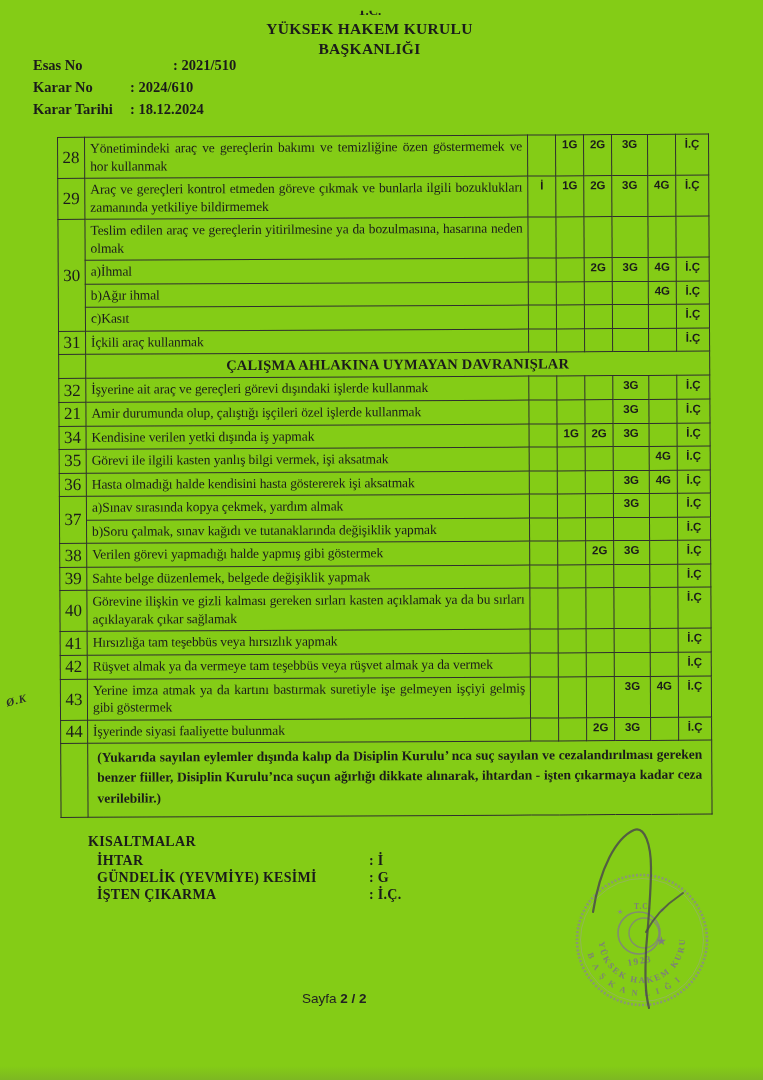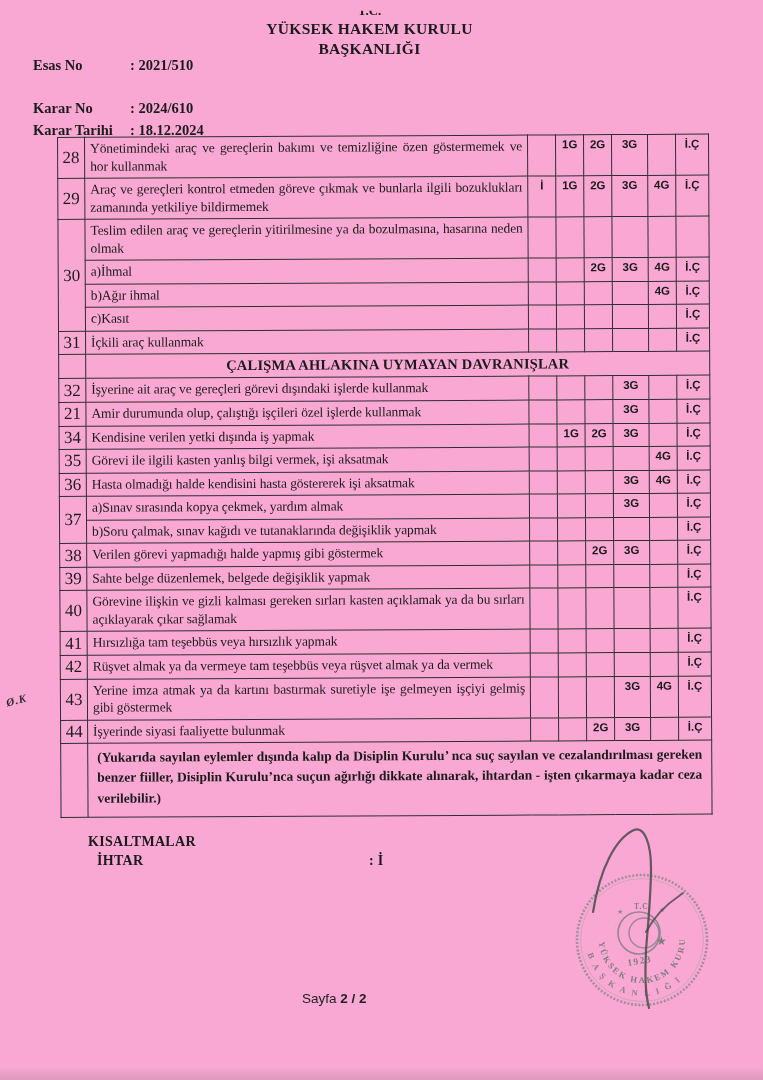--- a/index.html
+++ b/index.html
@@ -1,27 +1,27 @@
 <!DOCTYPE html>
 <html><head>
 <meta charset="utf-8">
 <style>
   html,body{margin:0;padding:0;background:#e8e8e8;}
-  .page{position:relative;width:763px;height:1080px;background:#f9a8d4;overflow:hidden;
+  .page{position:relative;width:763px;height:1080px;background:#84cc16;overflow:hidden;
         font-family:"Liberation Serif",serif;color:#1b1b1b;}
 
   
   .doc-head{position:absolute;top:1px;left:-12px;width:763px;text-align:center;font-weight:bold;}
   .tc{display:inline-block;font-size:13px;clip-path:inset(52% 0 0 0);line-height:1;}
   .org{font-size:15.5px;letter-spacing:.3px;line-height:1.28;}
 
   
   .meta{position:absolute;left:33px;top:57px;font-weight:bold;font-size:14.5px;}
   .meta-row{display:flex;line-height:1.15;margin-bottom:6px;}
-  .meta-row:first-child{margin-bottom:26px;}
+  .meta-row:first-child{margin-bottom:5px;gap:43px;}
   .meta-label{width:97px;}
 
   
   table.offense{position:absolute;left:57px;top:137px;width:652px;border-collapse:collapse;
     transform:rotate(-0.3deg);transform-origin:top left;}
   table.offense td{border:1.6px solid #2f2f2f;}
   td.num{font-size:17px;text-align:center;vertical-align:middle;padding:0 1px;}
   td.desc{font-size:13.5px;line-height:1.3;padding:2px 5px 3px;text-align:justify;
           vertical-align:top;letter-spacing:-0.1px;}
   td.pen{font-family:"Liberation Sans",sans-serif;font-weight:bold;font-size:11.5px;
@@ -305,20 +305,28 @@
           <td class="note" colspan="7">(Yukarıda sayılan eylemler dışında kalıp da Disiplin Kurulu’ nca suç sayılan ve cezalandırılması gereken benzer fiiller, Disiplin Kurulu’nca suçun ağırlığı dikkate alınarak, ihtardan - işten çıkarmaya kadar ceza verilebilir.)</td>
         </tr>
       </tbody>
   </table>
 
   <div class="abbr">
     <div class="abbr-title">KISALTMALAR</div>
     <div class="abbr-row">
       <span class="abbr-label">İHTAR</span>
       <span class="abbr-value">: İ</span>
+    </div>
+    <div class="abbr-row">
+      <span class="abbr-label">GÜNDELİK (YEVMİYE) KESİMİ</span>
+      <span class="abbr-value">: G</span>
+    </div>
+    <div class="abbr-row">
+      <span class="abbr-label">İŞTEN ÇIKARMA</span>
+      <span class="abbr-value">: İ.Ç.</span>
     </div>
   </div>
 
   <svg class="stamp" width="200" height="215" viewBox="0 0 200 215">
     <defs>
       <path id="arcIn" d="M 44,128 A 43 43 0 0 0 130,128"></path>
       <path id="arcOut" d="M 31,128 A 56 56 0 0 0 143,128"></path>
     </defs>
     <circle cx="87" cy="128" r="65" fill="none" stroke="#8b8b8b" stroke-width="2.6" stroke-dasharray="2 1.7" opacity="0.8"></circle>
     <circle cx="87" cy="128" r="61.5" fill="none" stroke="#a0a0a0" stroke-width="0.8" opacity="0.6"></circle>

